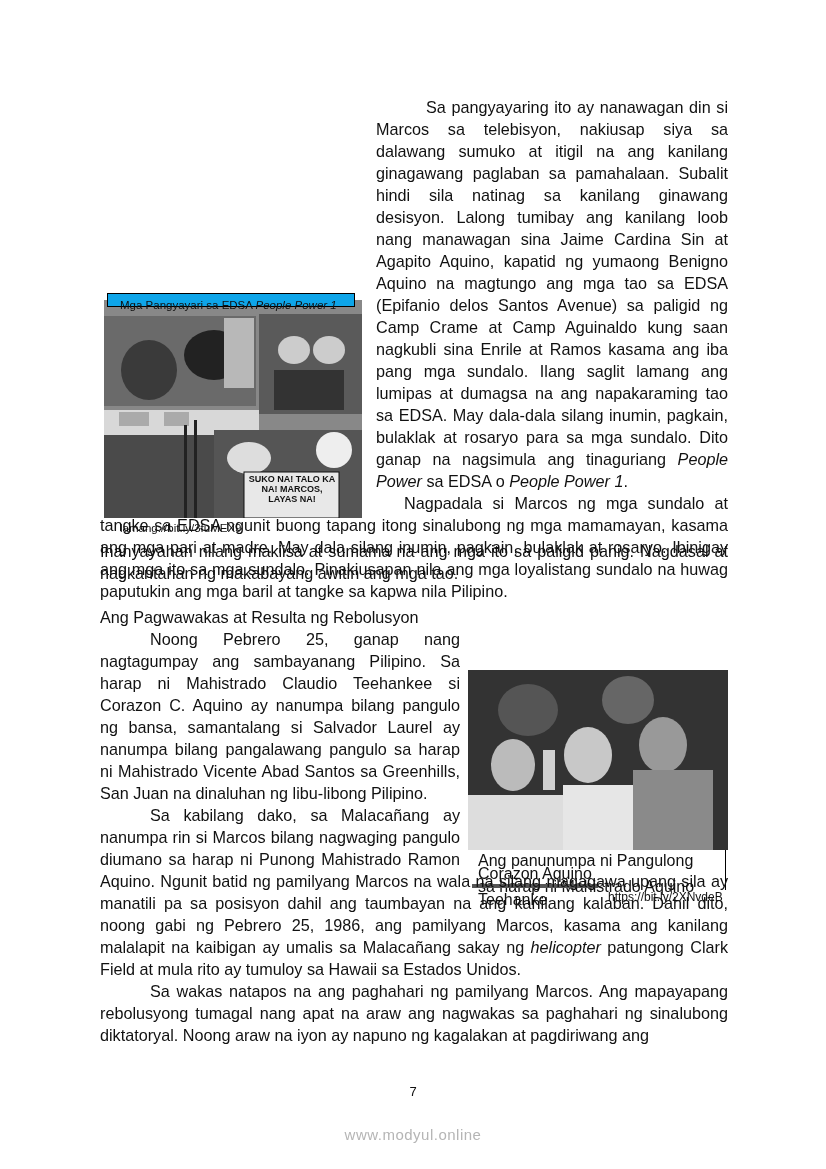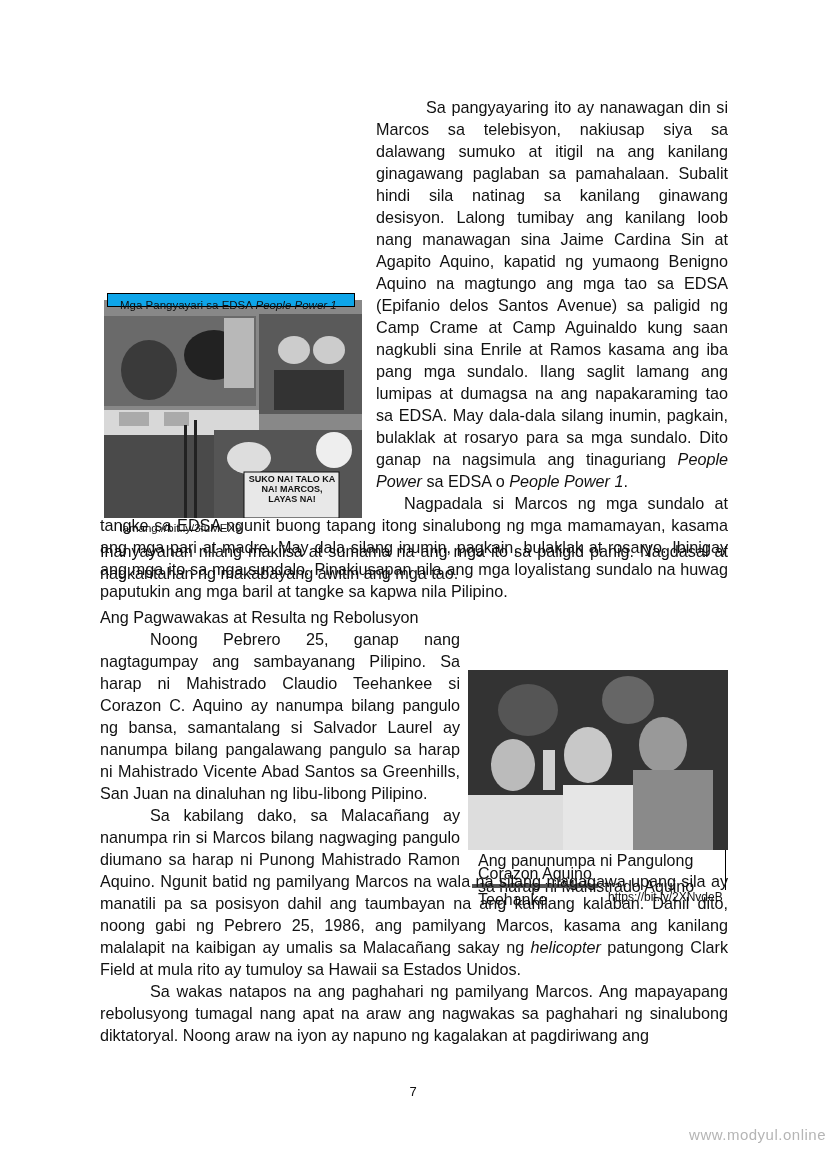--- a/index.html
+++ b/index.html
@@ -17,21 +17,21 @@
   .fig1 .src { position: absolute; left: 16px; top: 232px; font-size: 11.5px; }
   .fig2 { position: absolute; left: 468px; top: 670px; width: 260px; height: 232px; }
   .fig2 .photo { position: absolute; left: 0; top: 0; width: 260px; height: 180px; overflow: hidden; }
   .fig2 .cap { position: absolute; left: 10px; top: 184px; font-size: 16px; line-height: 13px; }
   .fig2 .bar { position: absolute; right: 2px; top: 180px; width: 1.5px; height: 40px; background: #000; }
   .fig2 .strip { position: absolute; left: 4px; top: 214px; width: 126px; height: 4px; background: #555; }
   .fig2 .src { position: absolute; left: 140px; top: 220px; font-size: 12px; }
   .float-left-box { float: left; width: 276px; height: 230px; }
   .float-right-box { float: right; width: 268px; height: 222px; }
   .pagenum { position: absolute; left: 0; width: 826px; top: 1084px; text-align: center; font-size: 13px; }
-  .watermark { position: absolute; left: 0; width: 826px; top: 1126px; text-align: right;
+  .watermark { position: absolute; left: 0; width: 826px; top: 1126px; text-align: center;
                font-size: 15px; color: #b5b5b5; letter-spacing: 0.5px; }
 </style>
 </head>
 <body>
 
 <div class="fig1">
   <div class="cap"><span>Mga Pangyayari sa EDSA </span><i>People Power 1</i></div>
   <div class="photo">
     <svg width="258" height="218" viewBox="0 0 258 218">
       <rect x="0" y="0" width="258" height="218" fill="#888"></rect>

